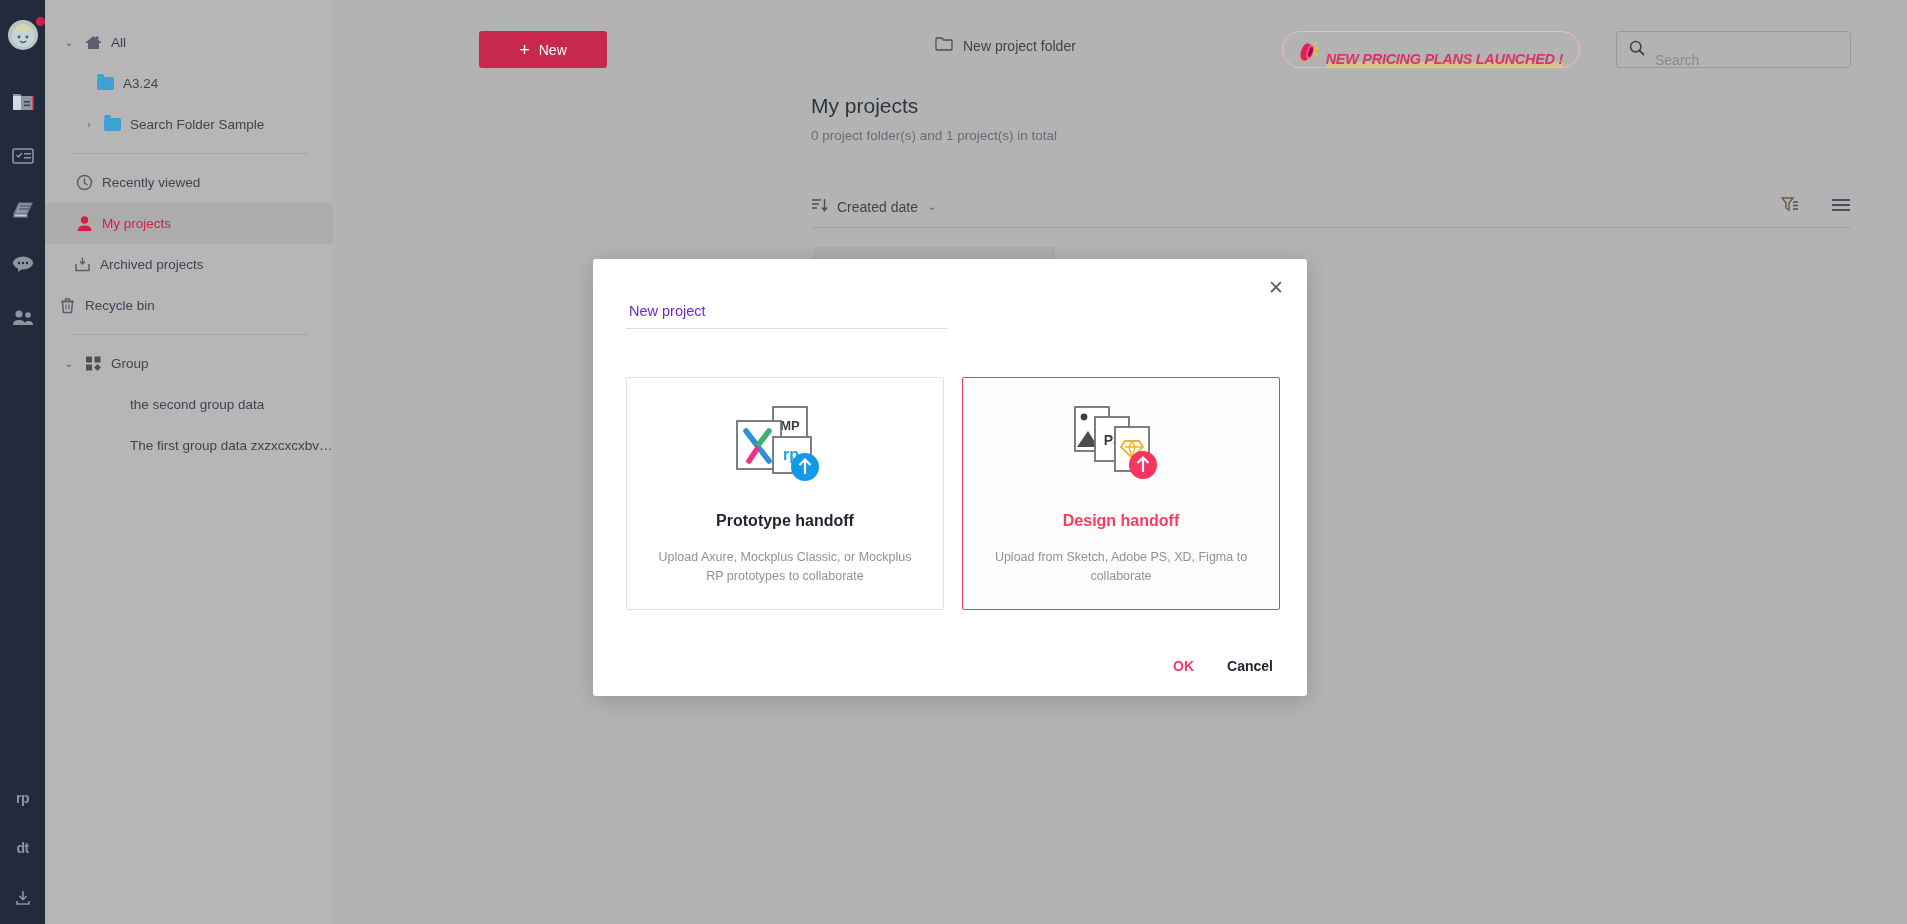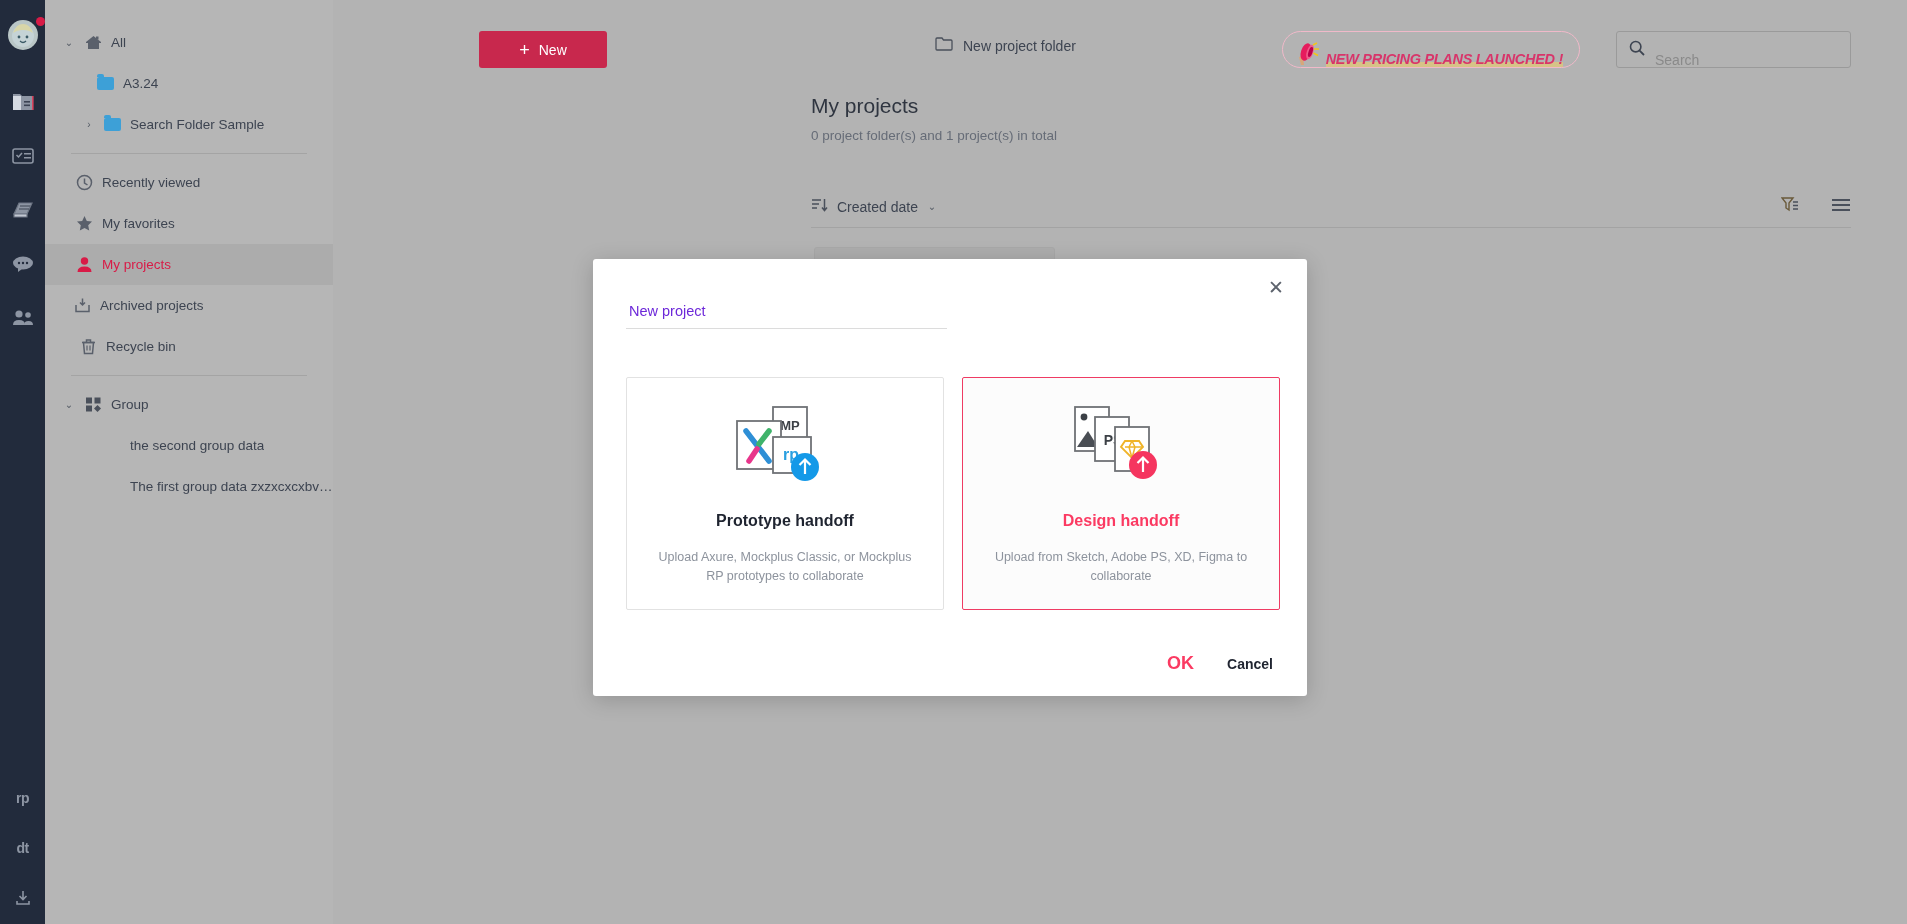--- a/index.html
+++ b/index.html
@@ -188,21 +188,21 @@
   .opt.selected { border: 1px solid #ef3b63; background: #fcfcfc; }
   .opt-art { height: 84px; display:flex; align-items:center; justify-content:center; }
   .opt-title { font-size: 16px; font-weight: bold; color: #1f2430; margin-top: 22px; }
   .opt.selected .opt-title { color: #fb3a62; }
   .opt-desc { font-size: 12.5px; color: #8d939d; text-align: center; margin-top: 18px; width: 262px; line-height: 1.55; }
 
   .modal-actions {
     position: absolute; right: 34px; bottom: 22px;
     display: flex; align-items: center; gap: 33px;
   }
-  .btn-ok { font-size: 18px; font-weight: bold; color: #fb3a62; background: none; border: none; cursor: pointer; font-family: "Liberation Sans", sans-serif; }
+  .btn-ok { font-size: 14px; font-weight: bold; color: #fb3a62; background: none; border: none; cursor: pointer; font-family: "Liberation Sans", sans-serif; }
   .btn-cancel { font-size: 14px; font-weight: bold; color: #1f2430; background: none; border: none; cursor: pointer; font-family: "Liberation Sans", sans-serif; }
 </style>
 </head>
 <body>
 
 <div id="app">
 
   <div class="rail">
     <div class="rail-avatar-wrap">
       <div class="rail-avatar">
@@ -309,28 +309,20 @@
     <div class="side-row" style="padding-left:30px">
       <span class="side-ico">
         <svg width="17" height="17" viewBox="0 0 17 17">
             <circle cx="8.5" cy="8.5" r="7" fill="none" stroke="#5a606b" stroke-width="1.5"></circle>
             <path d="M8.5 4.5 v4.5 l3 2" stroke="#5a606b" stroke-width="1.5" fill="none"></path>
           </svg>
       </span>
       <span class="side-label">Recently viewed</span>
     </div>
 
-    <div class="side-row" style="padding-left:30px">
-      <span class="side-ico">
-        <svg width="17" height="17" viewBox="0 0 17 17">
-            <path d="M8.5 1 L10.8 6 L16 6.6 L12.2 10.2 L13.2 15.5 L8.5 12.9 L3.8 15.5 L4.8 10.2 L1 6.6 L6.2 6z" fill="#5a606b"></path>
-          </svg>
-      </span>
-      <span class="side-label">My favorites</span>
-    </div>
 
     <div class="side-row active" style="padding-left:30px">
       <span class="side-ico">
         <svg width="17" height="17" viewBox="0 0 17 17">
             <circle cx="8.5" cy="5" r="3.7" fill="#d81b47"></circle>
             <path d="M1.5 16 q0-5.5 7-5.5 q7 0 7 5.5z" fill="#d81b47"></path>
           </svg>
       </span>
       <span class="side-label">My projects</span>
     </div>
@@ -338,21 +330,21 @@
     <div class="side-row" style="padding-left:28px">
       <span class="side-ico">
         <svg width="17" height="17" viewBox="0 0 17 17">
             <path d="M2 8 v6.5 h13 V8" fill="none" stroke="#5a606b" stroke-width="1.5"></path>
             <path d="M8.5 1.5 v6 M6 5.5 L8.5 8 L11 5.5" stroke="#5a606b" stroke-width="1.5" fill="none"></path>
           </svg>
       </span>
       <span class="side-label">Archived projects</span>
     </div>
 
-    <div class="side-row" style="padding-left:34px">
+    <div class="side-row" style="padding-left:13px">
       <span class="side-ico">
         <svg width="17" height="17" viewBox="0 0 17 17">
             <path d="M3.5 4.5 h10 l-1 11 h-8z" fill="none" stroke="#5a606b" stroke-width="1.5"></path>
             <path d="M2 4.5 h13 M6.5 2 h4 v2.5 h-4z" stroke="#5a606b" stroke-width="1.5" fill="none"></path>
             <path d="M7 7.5 v5 M10 7.5 v5" stroke="#5a606b" stroke-width="1.2"></path>
           </svg>
       </span>
       <span class="side-label">Recycle bin</span>
     </div>
 

